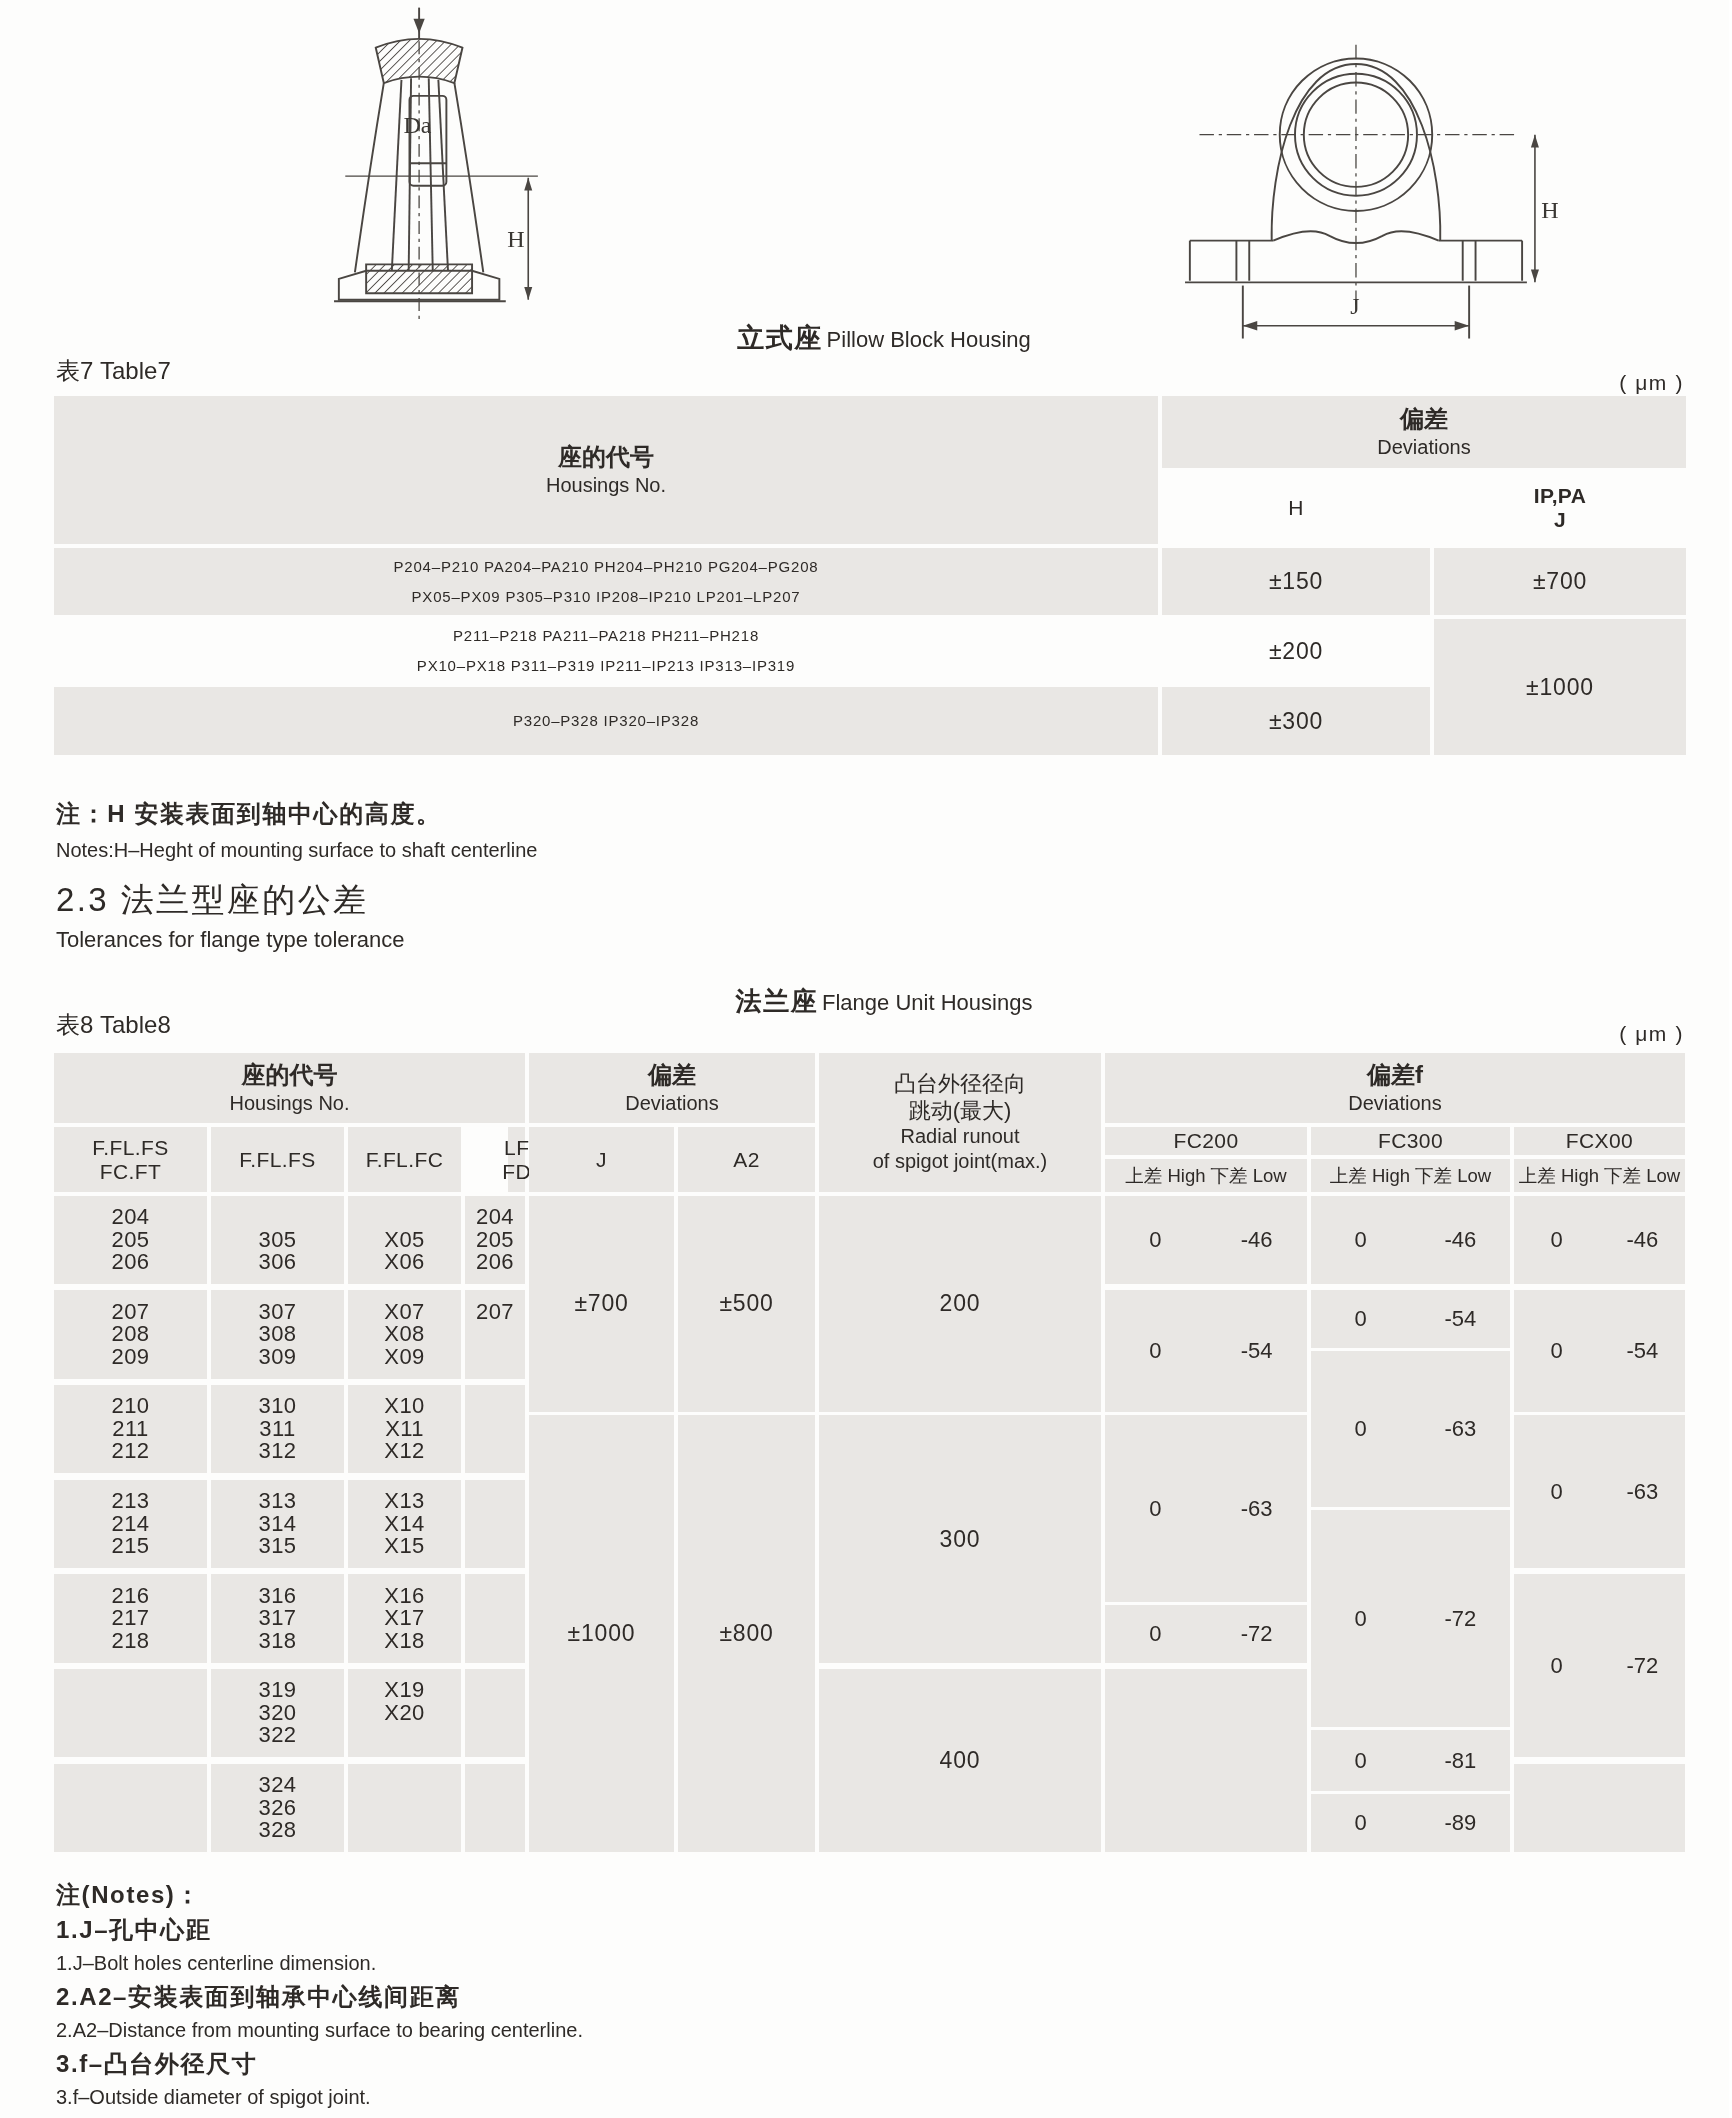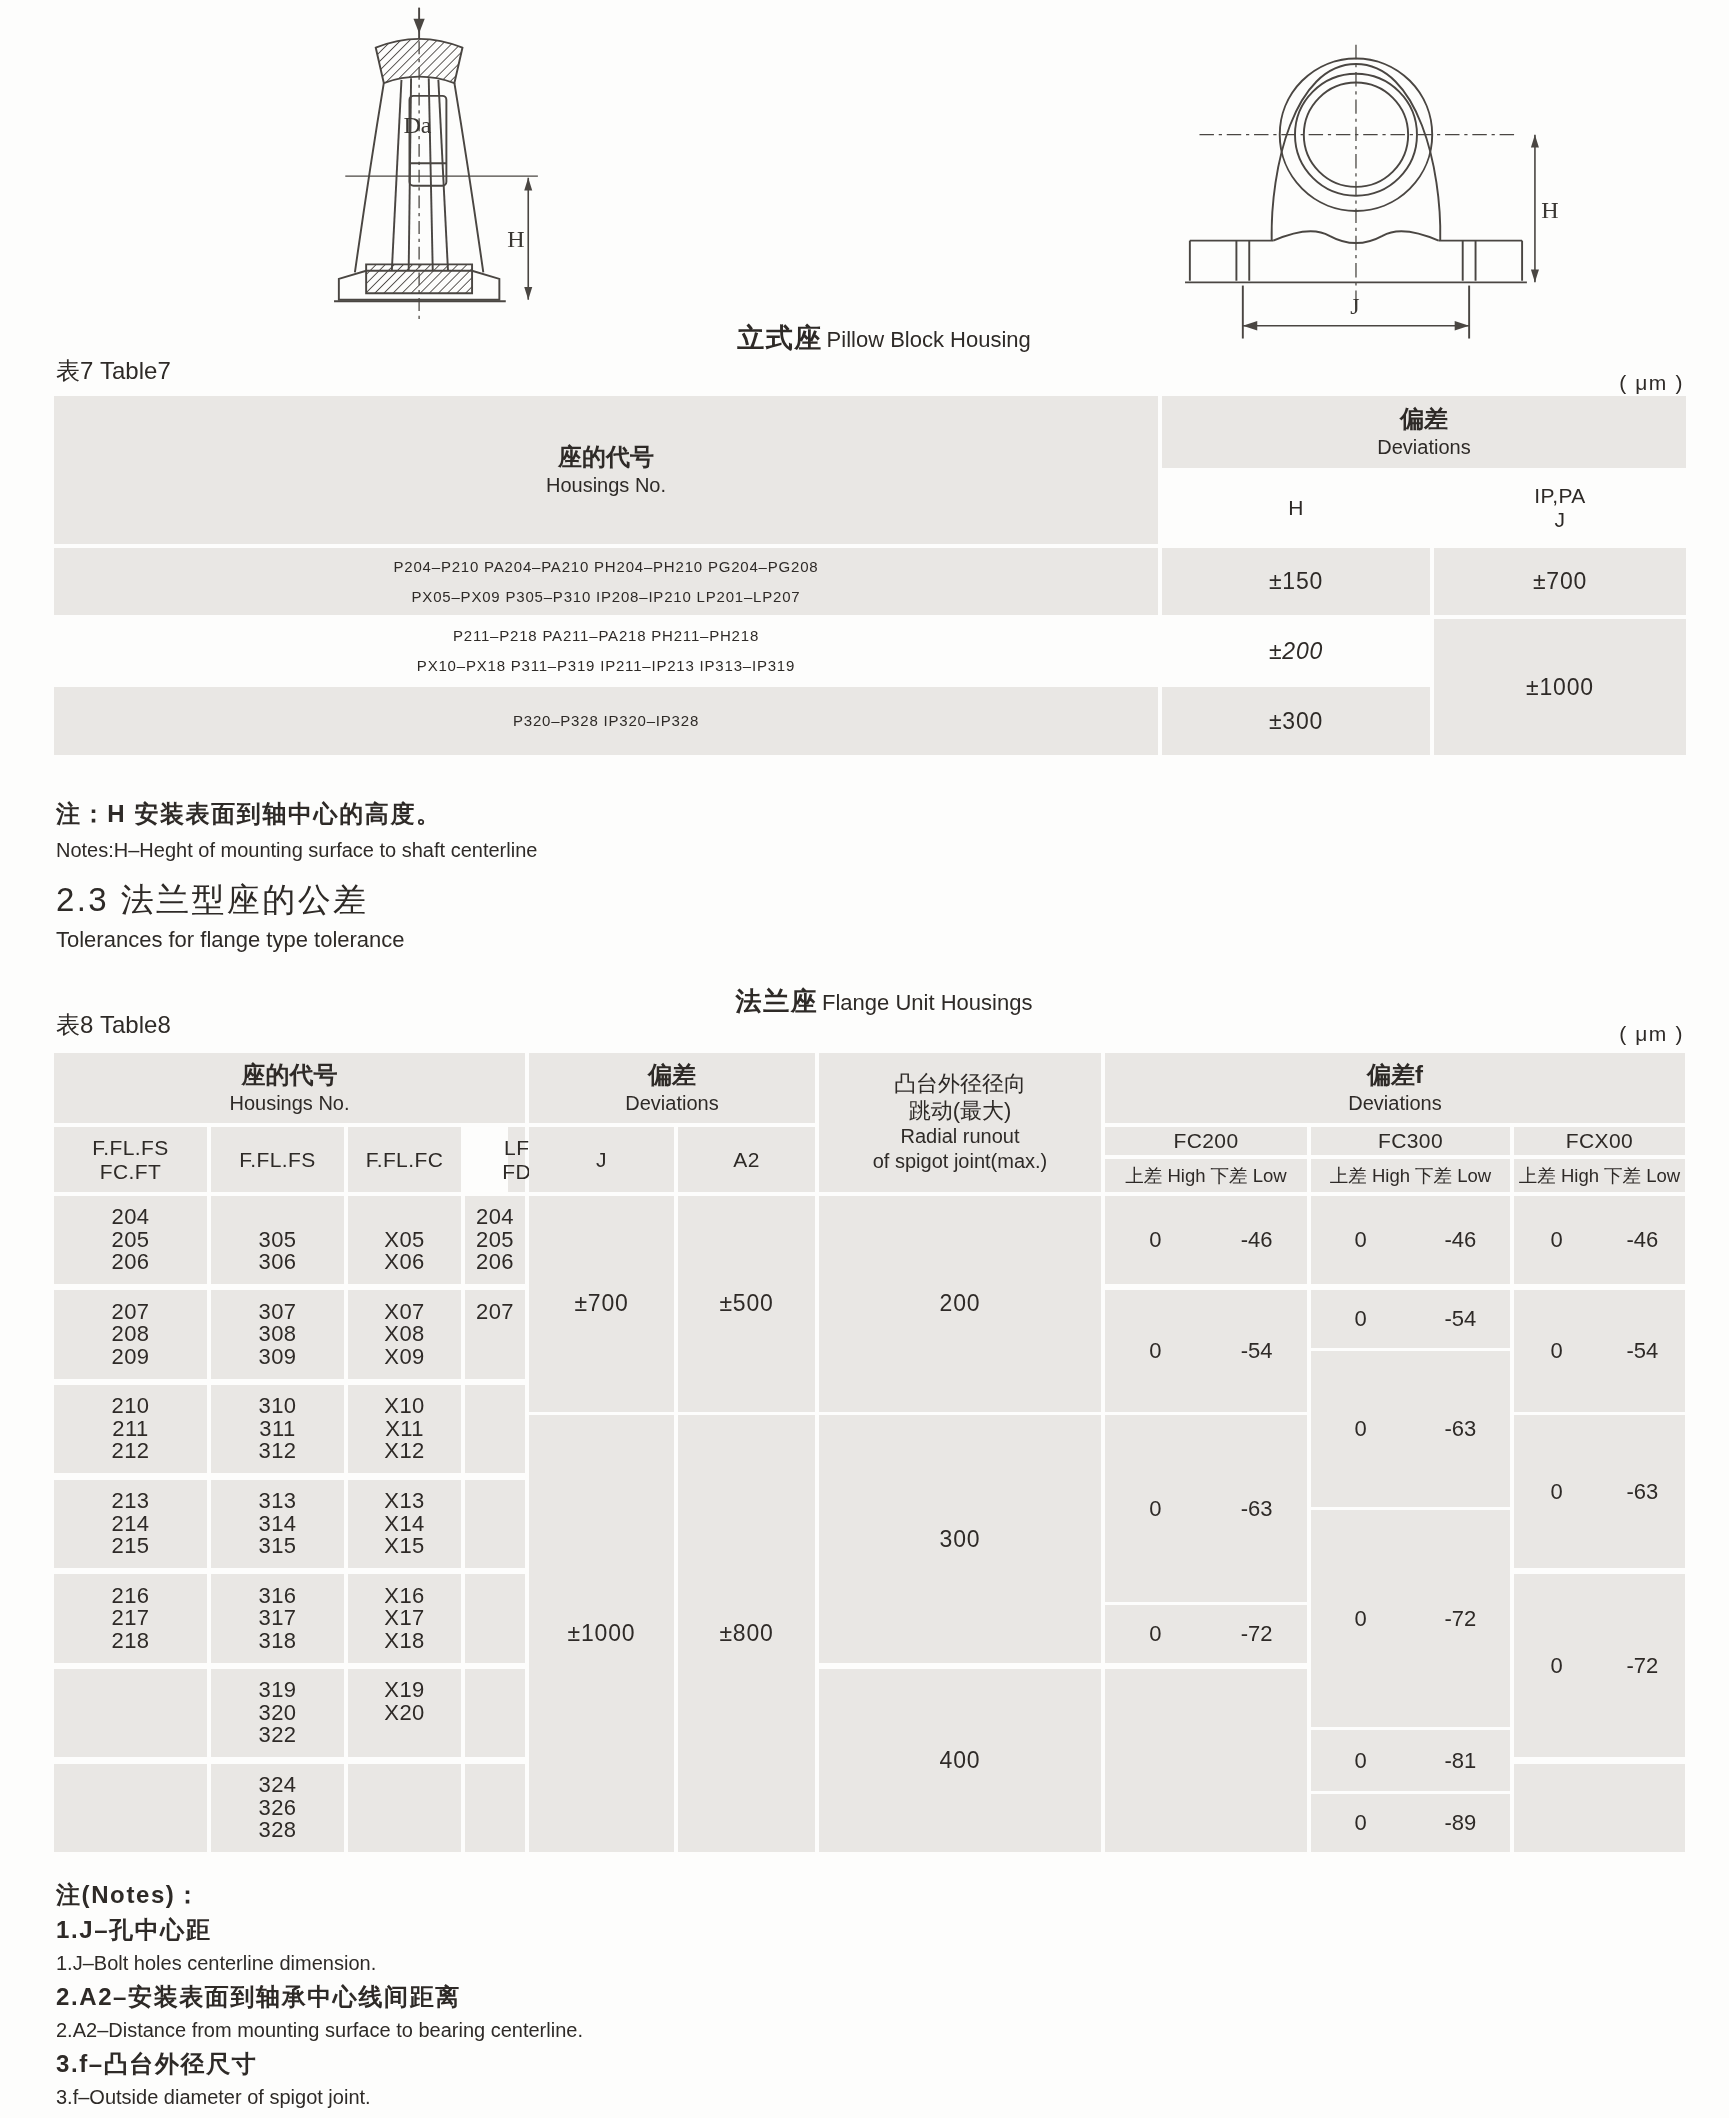--- a/index.html
+++ b/index.html
@@ -110,41 +110,41 @@
       <div class="cjk30">座的代号</div>
       <div class="en25">Housings No.</div>
     </div>
     <div class="cell" style="grid-area:1/2/2/4;">
       <div class="cjk30">偏差</div>
       <div class="en25">Deviations</div>
     </div>
     <div class="cell plain" style="grid-area:2/2/3/3;">
       <div class="hsub">H</div>
     </div>
-    <div class="cell plain" style="grid-area:2/3/3/4;">
+    <div class="cell plain" style="grid-area:2/3/3/4;font-weight:bold;">
       <div class="hsub">IP,PA</div>
       <div class="hsub">J</div>
     </div>
 
     <div class="cell" style="grid-area:3/1/4/2;">
       <div class="rowtxt">P204–P210 PA204–PA210 PH204–PH210 PG204–PG208</div>
       <div class="rowtxt">PX05–PX09 P305–P310 IP208–IP210 LP201–LP207</div>
     </div>
     <div class="cell" style="grid-area:3/2/4/3;">
         <div class="val">±150</div>
       </div>
     <div class="cell" style="grid-area:3/3/4/4;">
         <div class="val">±700</div>
       </div>
 
     <div class="cell plain" style="grid-area:4/1/5/2;">
       <div class="rowtxt">P211–P218 PA211–PA218 PH211–PH218</div>
       <div class="rowtxt">PX10–PX18 P311–P319 IP211–IP213 IP313–IP319</div>
     </div>
-    <div class="cell plain" style="grid-area:4/2/5/3;font-style:italic;">
+    <div class="cell plain" style="grid-area:4/2/5/3;">
         <div class="val">±200</div>
       </div>
     <div class="cell" style="grid-area:4/3/6/4;">
         <div class="val">±1000</div>
       </div>
 
     <div class="cell" style="grid-area:5/1/6/2;">
       <div class="rowtxt">P320–P328 IP320–IP328</div>
     </div>
     <div class="cell" style="grid-area:5/2/6/3;">

